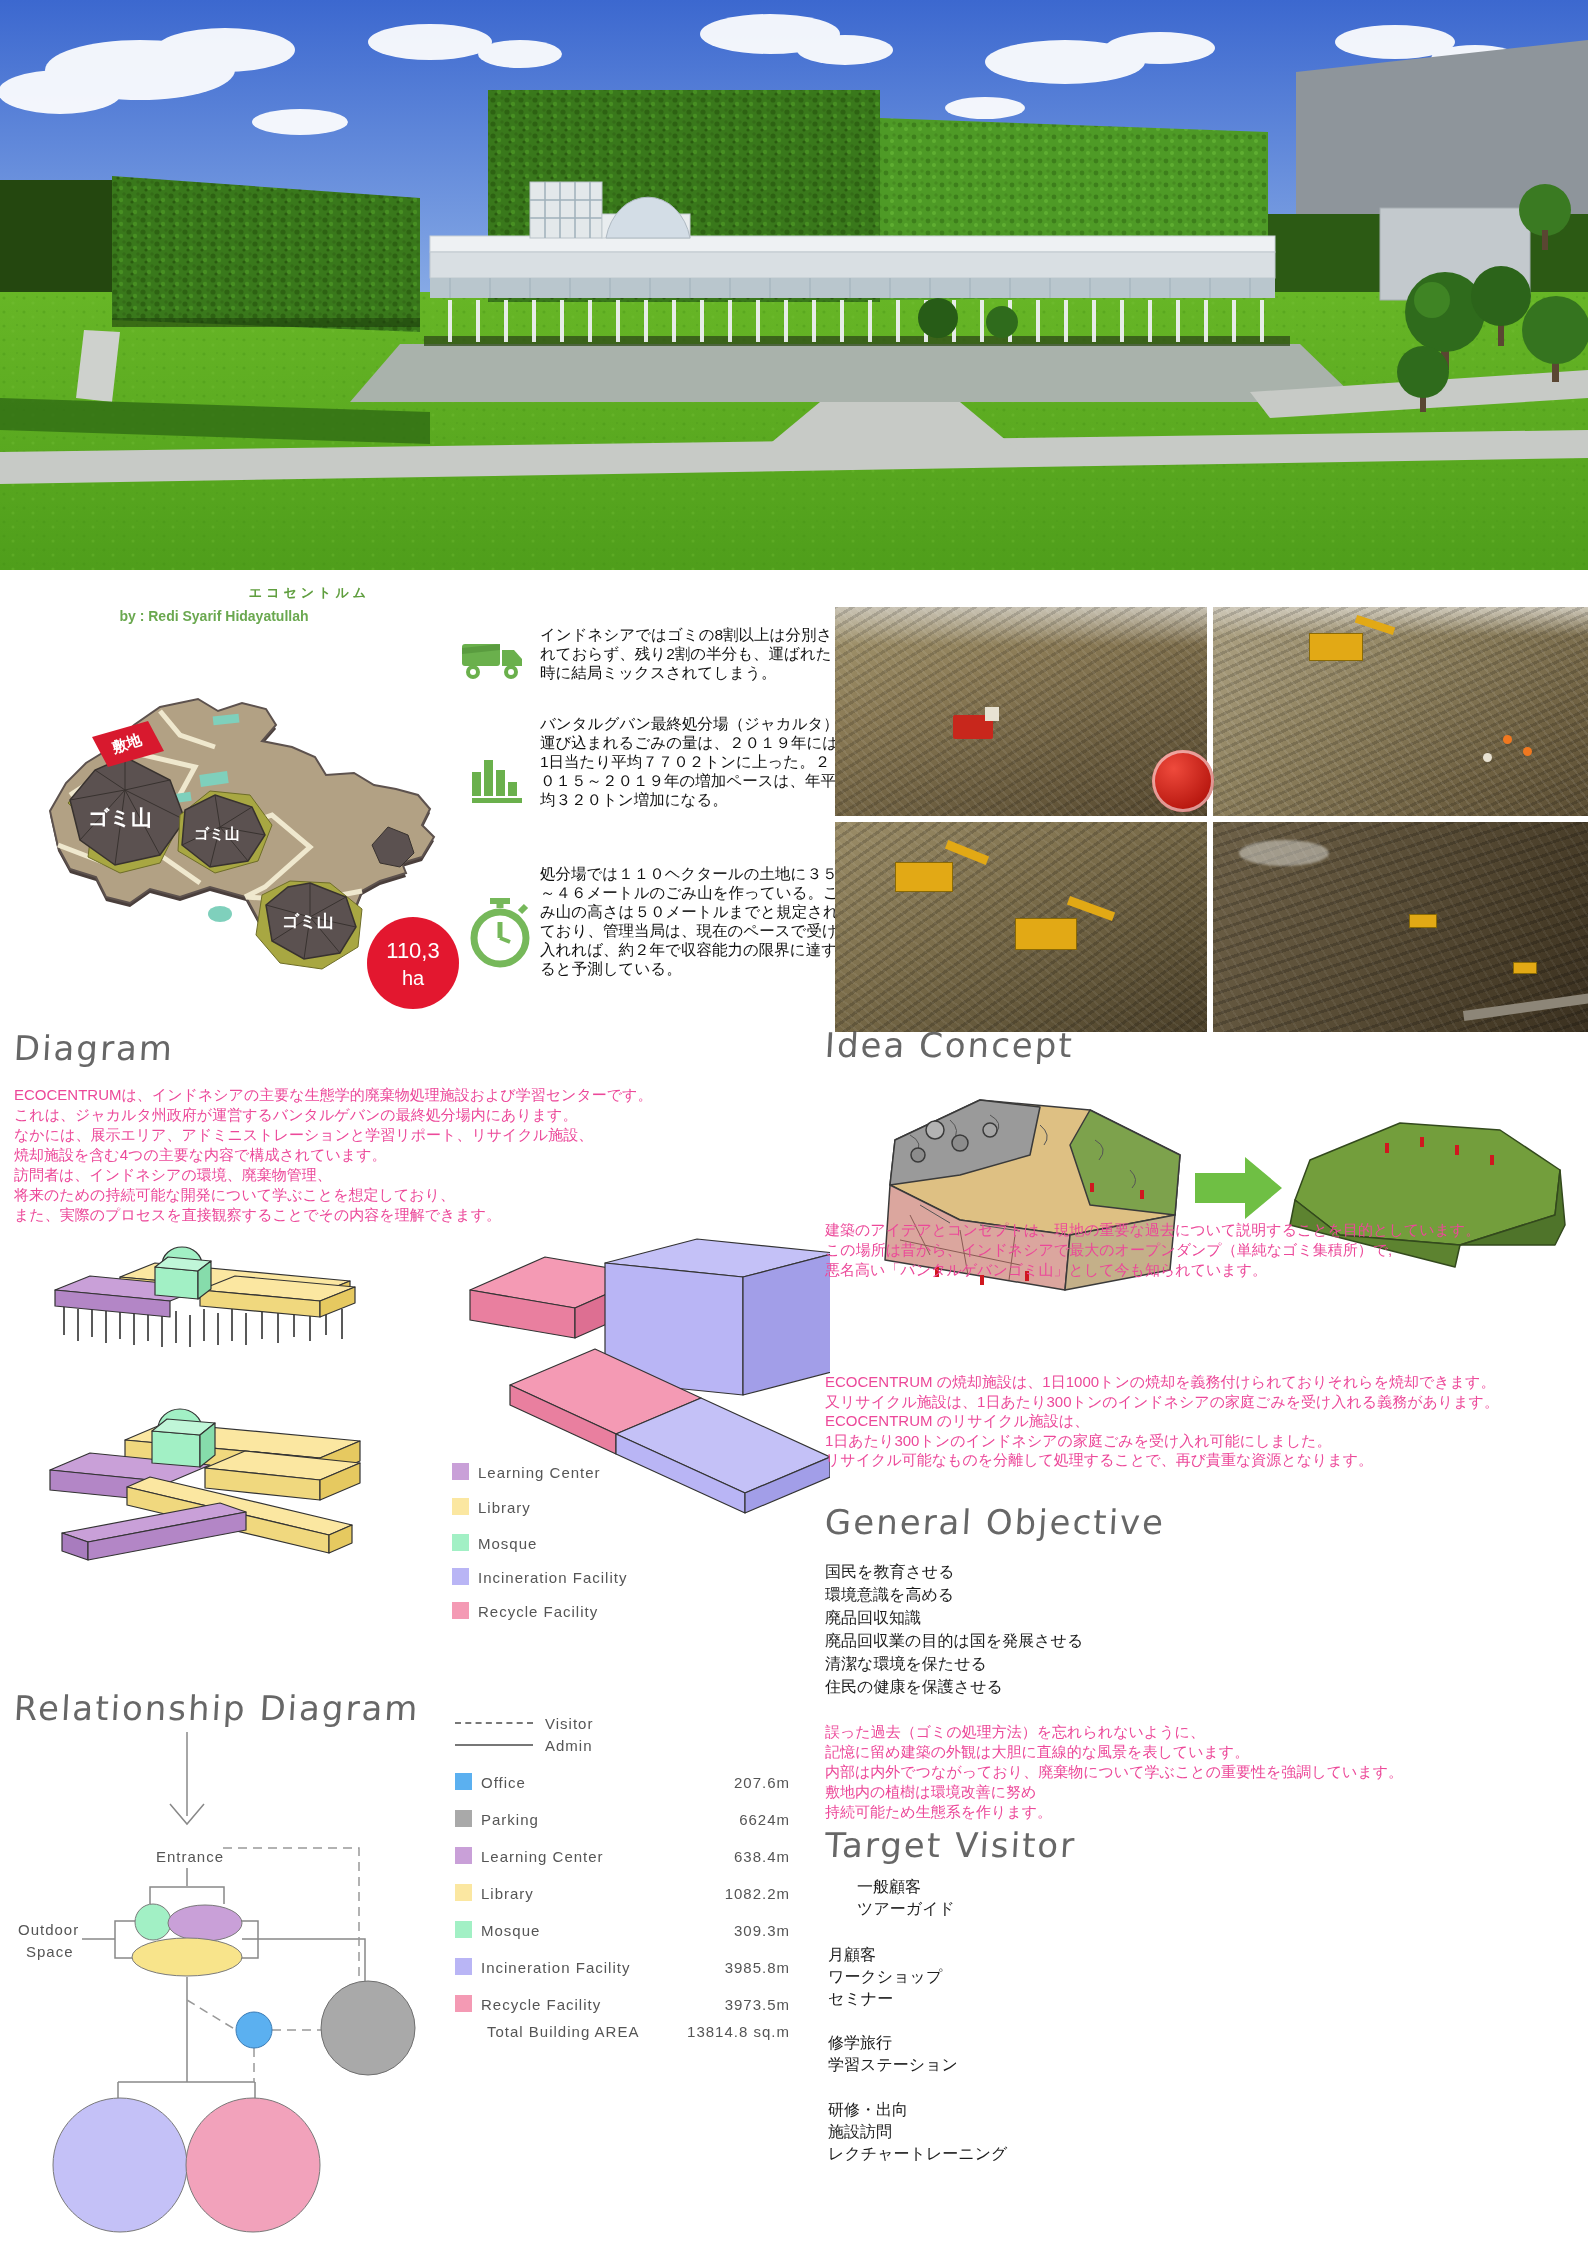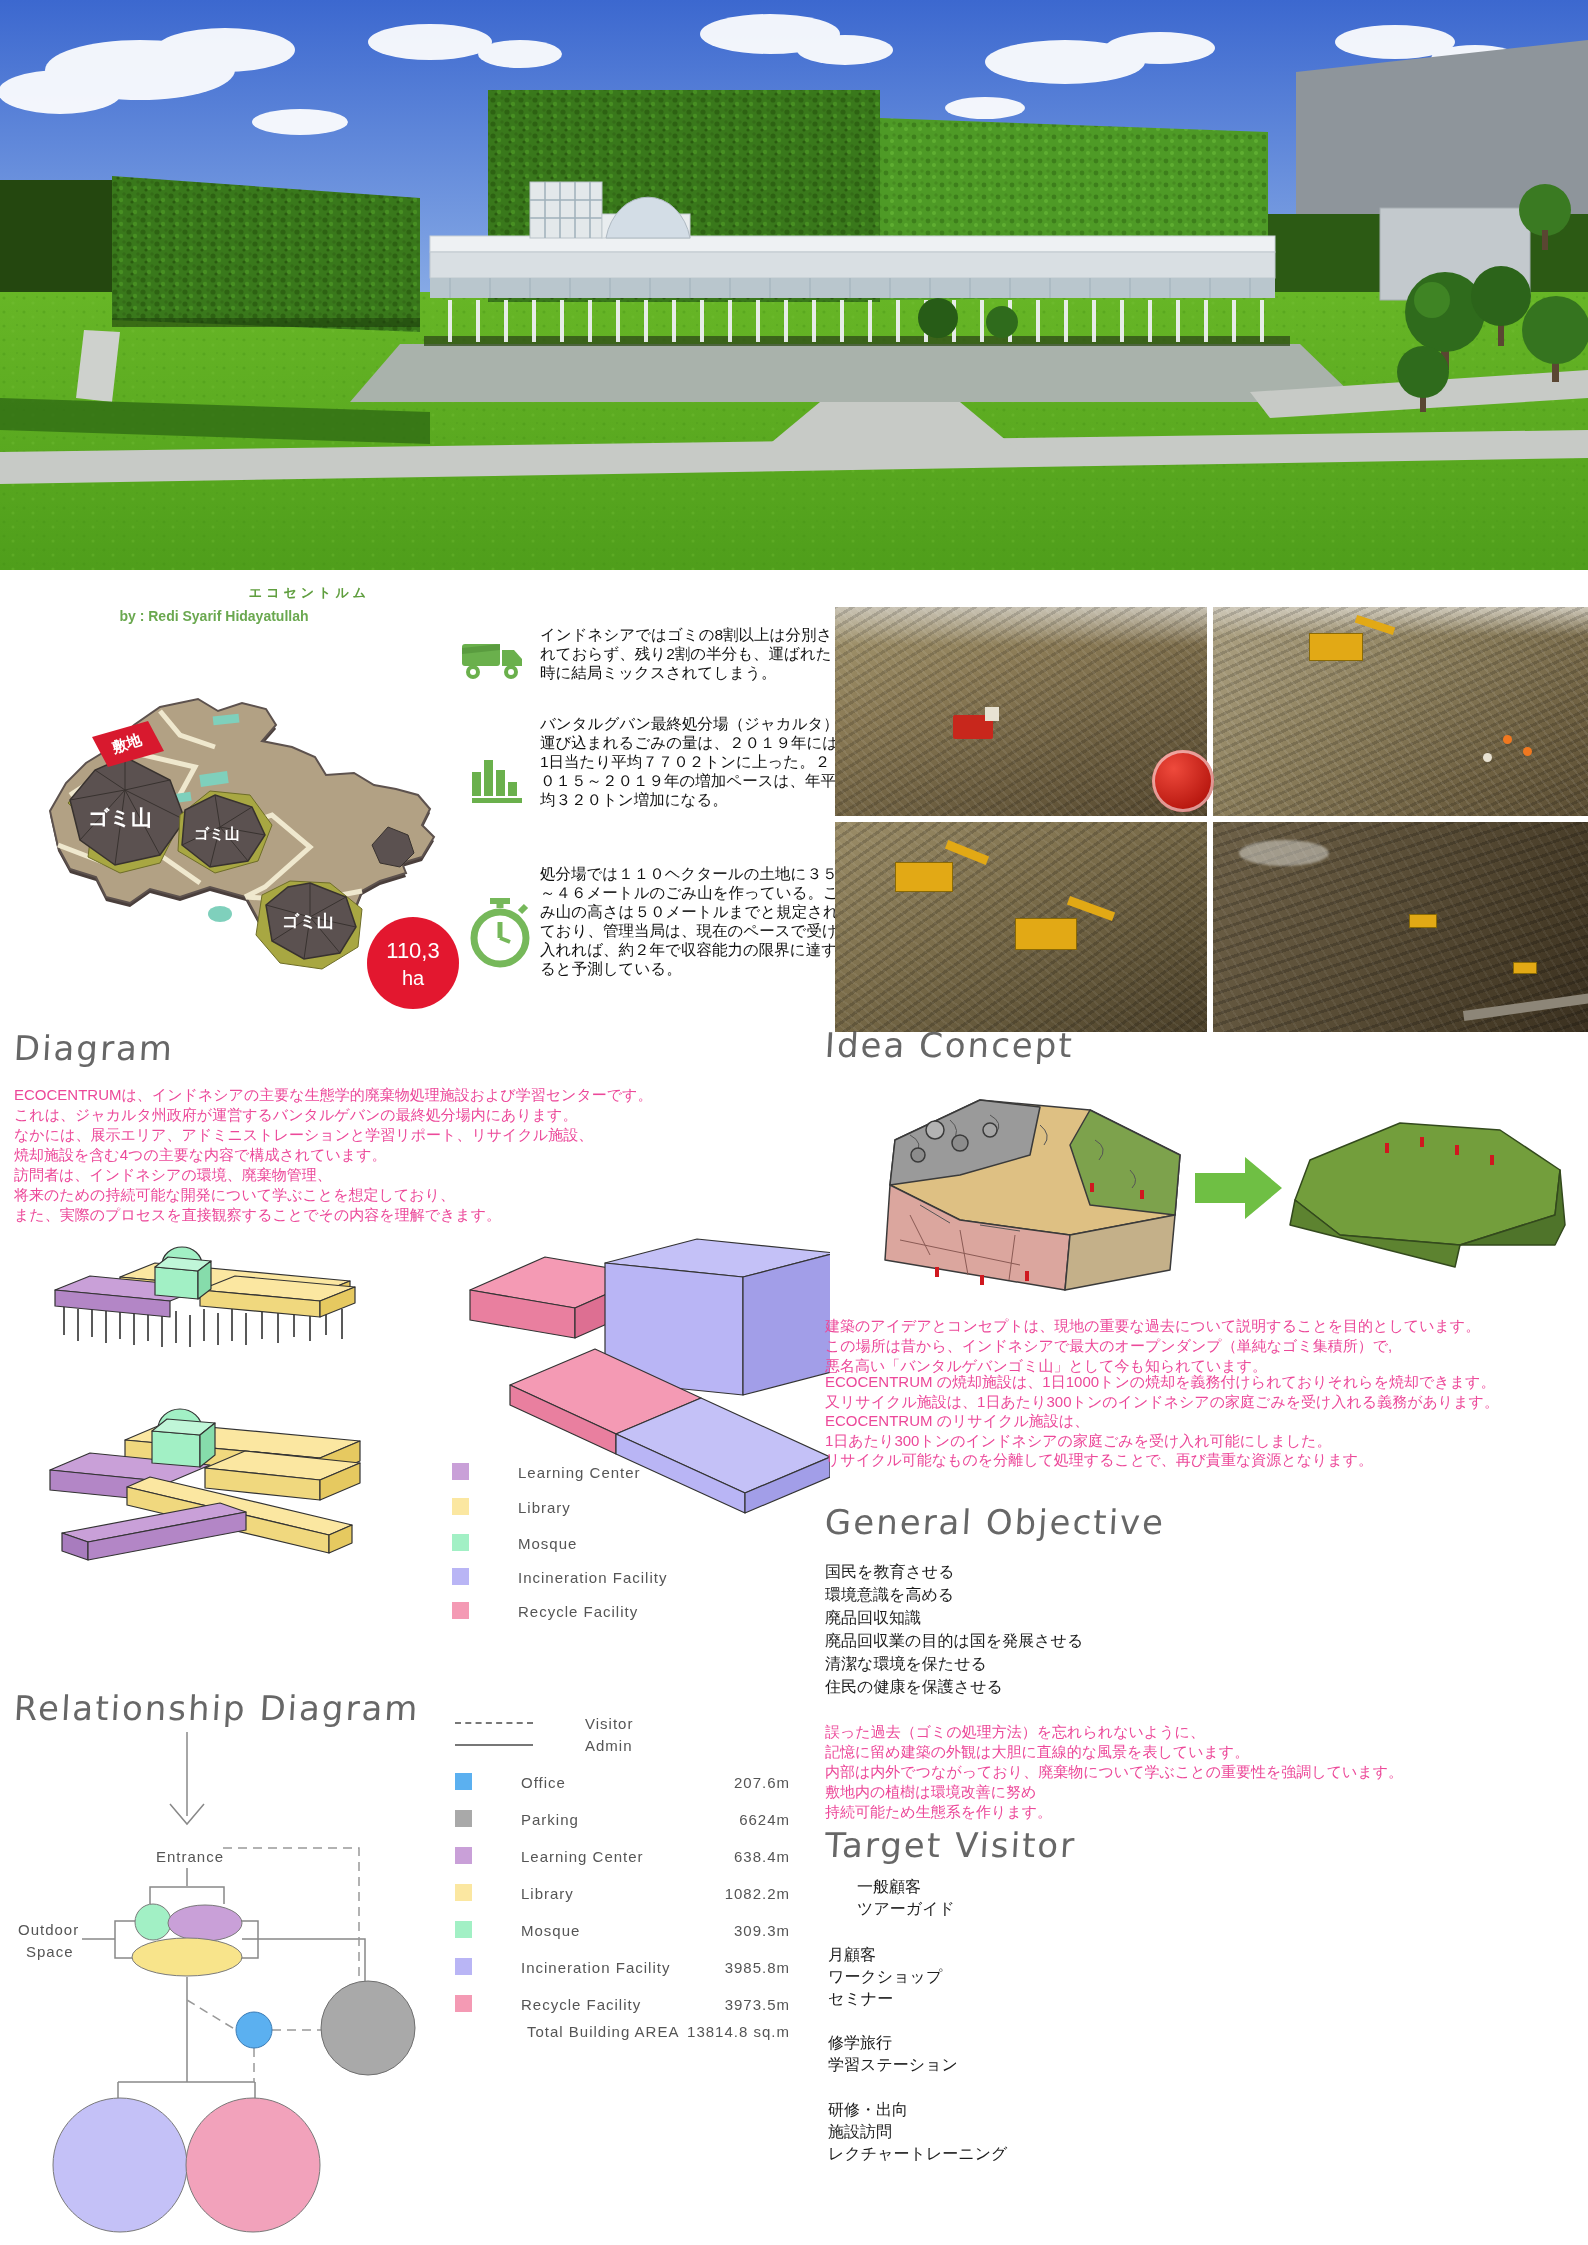--- a/index.html
+++ b/index.html
@@ -13,21 +13,21 @@
   .jp{white-space:pre-line;line-height:20px;font-size:15px;color:#ec4899;}
   .intro-p{width:302px;font-size:15.5px;line-height:19px;color:#111;}
   
   .logo-title{font-family:"DejaVu Serif","Liberation Serif",serif;font-style:italic;font-weight:bold;
     color:#4a7a28;font-size:57px;letter-spacing:-2px;line-height:58px;}
   .logo-kana{display:block;text-align:right;color:#5f9e3e;font-weight:bold;font-size:13px;letter-spacing:4px;margin-top:-4px;}
   .logo-byline{display:block;text-align:center;color:#6aa84f;font-weight:bold;font-size:14px;margin-top:6px;}
   
   .legend-row{position:absolute;height:18px;}
   .swatch{position:absolute;left:0;top:0;width:17px;height:17px;}
-  .legend-label{position:absolute;left:26px;top:1px;font-size:15px;color:#555;letter-spacing:1px;white-space:nowrap;margin-left:40px;}
+  .legend-label{position:absolute;left:26px;top:1px;font-size:15px;color:#555;letter-spacing:1px;white-space:nowrap;}
   .legend-value{position:absolute;right:0;top:1px;font-size:15px;color:#555;letter-spacing:1px;}
   .line-sample{position:absolute;left:0;top:8px;width:78px;border-top:2px solid #777;}
   .line-sample.dashed{border-top:2px dashed #777;}
   
   .photo{position:absolute;overflow:hidden;background:#7a6c4c;}
   .machine{position:absolute;background:#e2a915;border:1px solid #8a6a05;}
   .dot{position:absolute;border-radius:50%;}
   .badge{position:absolute;border-radius:50%;background:radial-gradient(circle at 35% 30%,#ef4a3c,#b5150d 75%);
          box-shadow:inset 0 0 0 3px rgba(255,255,255,.55);}
   .tv-group{position:absolute;font-size:16px;line-height:22px;color:#1c1c1c;white-space:pre-line;}
@@ -530,21 +530,21 @@
       </g>
       <g fill="#d0181f">
         <rect x="545" y="58" width="4" height="10"></rect>
           <rect x="580" y="52" width="4" height="10"></rect>
         <rect x="615" y="60" width="4" height="10"></rect>
           <rect x="650" y="70" width="4" height="10"></rect>
       </g>
     </svg>
   </div>
 
-  <div class="abs jp" style="left:825px;top:1316px;width:760px;">建築のアイデアとコンセプトは、現地の重要な過去について説明することを目的としています。
+  <div class="abs jp" style="left:825px;top:1220px;width:760px;">建築のアイデアとコンセプトは、現地の重要な過去について説明することを目的としています。
 この場所は昔から、インドネシアで最大のオープンダンプ（単純なゴミ集積所）で,
 悪名高い「バンタルゲバンゴミ山」として今も知られています。</div>
   <div class="abs jp" style="left:825px;top:1372px;width:760px;line-height:19.5px;">ECOCENTRUM の焼却施設は、1日1000トンの焼却を義務付けられておりそれらを焼却できます。
 又リサイクル施設は、1日あたり300トンのインドネシアの家庭ごみを受け入れる義務があります。
 ECOCENTRUM のリサイクル施設は、
 1日あたり300トンのインドネシアの家庭ごみを受け入れ可能にしました。
 リサイクル可能なものを分離して処理することで、再び貴重な資源となります。</div>
 
   <div class="abs sketch-heading" style="left:825px;top:1502px;">General Objective</div>
   <div class="abs jp" style="left:825px;top:1722px;width:760px;">誤った過去（ゴミの処理方法）を忘れられないように、

